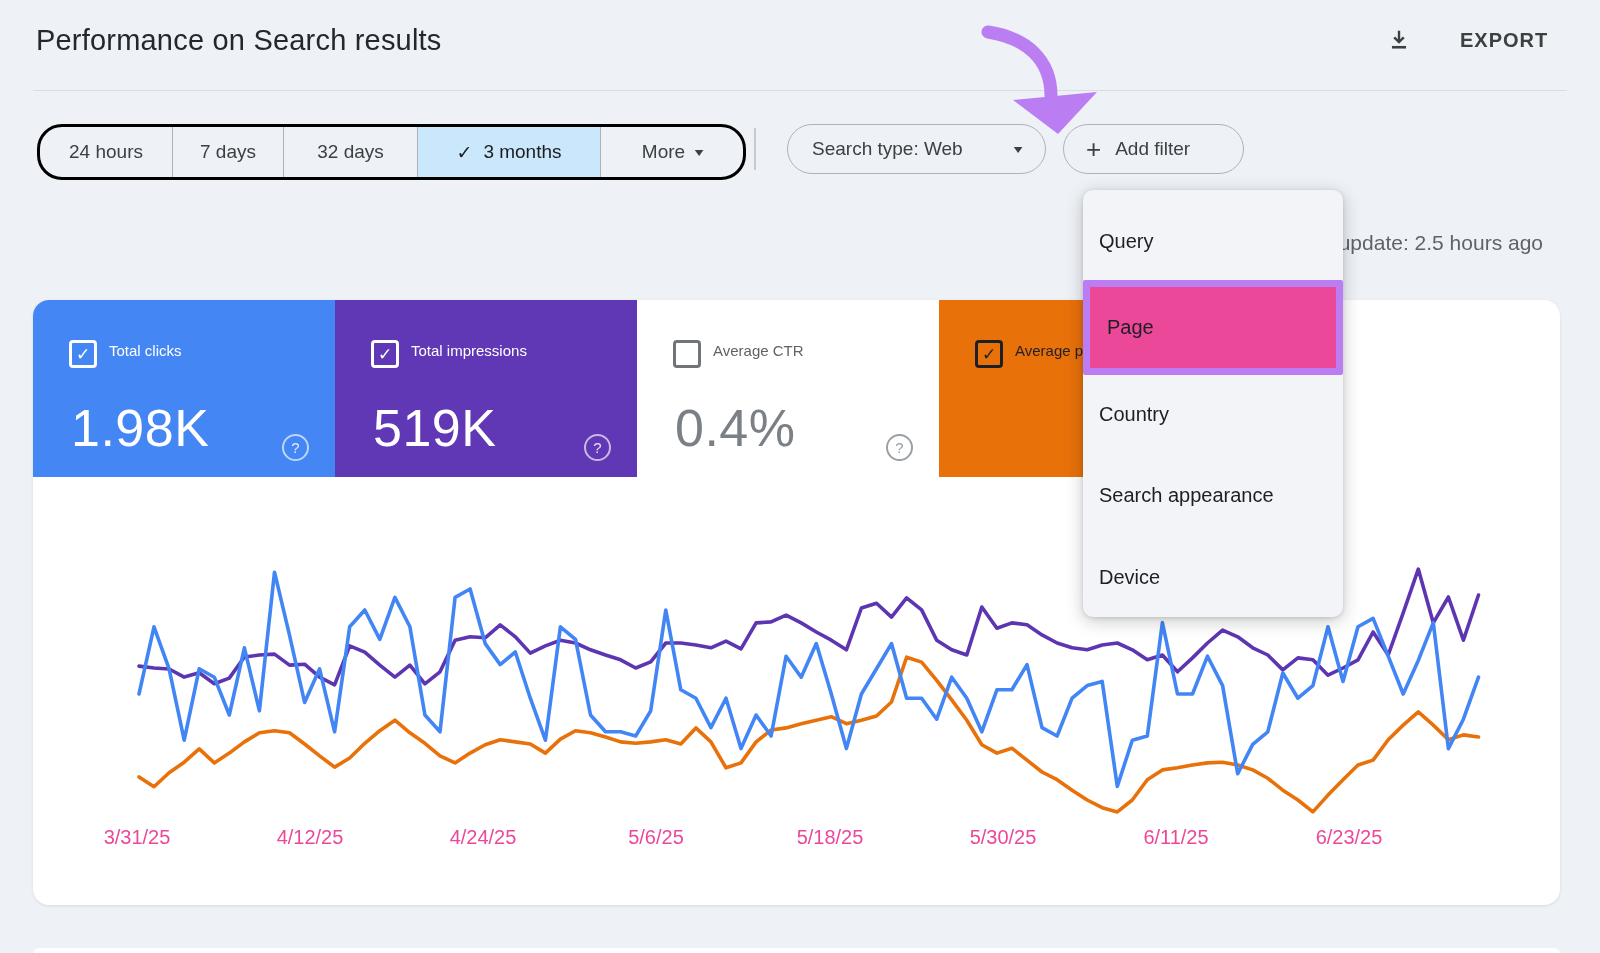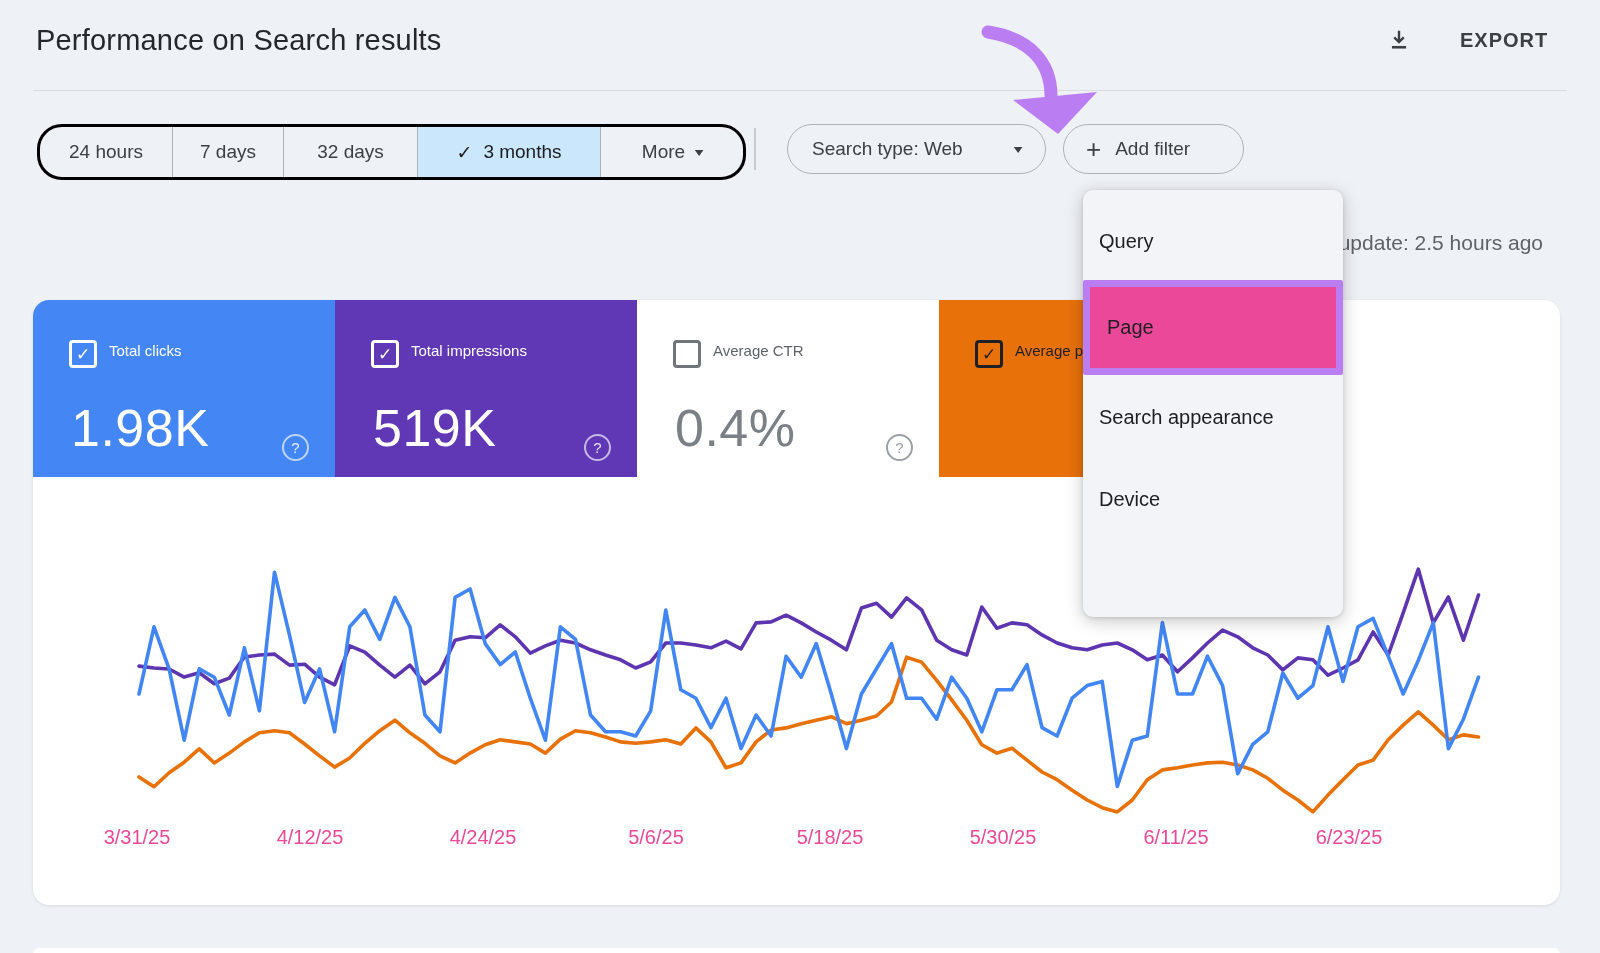--- a/index.html
+++ b/index.html
@@ -139,20 +139,21 @@
   <span class="tick" style="left:970px">5/30/25</span>
   <span class="tick" style="left:1143px">6/11/25</span>
   <span class="tick" style="left:1316px">6/23/25</span>
 </div>
 
 <div class="abs filter-menu">
   <div class="menu-item">Query</div>
   <div class="menu-highlight">
     <div class="menu-item">Page</div>
   </div>
+  <div class="menu-item">Country</div>
   <div class="menu-item sa">Search appearance</div>
   <div class="menu-item device">Device</div>
 </div>
 
 <svg class="abs arrow-svg" width="160" height="140" viewBox="0 0 160 140">
   <path d="M 33 22 C 72 28 96 50 96 86" fill="none" stroke="#bb7df2" stroke-width="13" stroke-linecap="round"></path>
   <polygon points="58,90 142,82 103,124" fill="#bb7df2"></polygon>
 </svg>
 
 <div class="abs bottom-card"></div>

